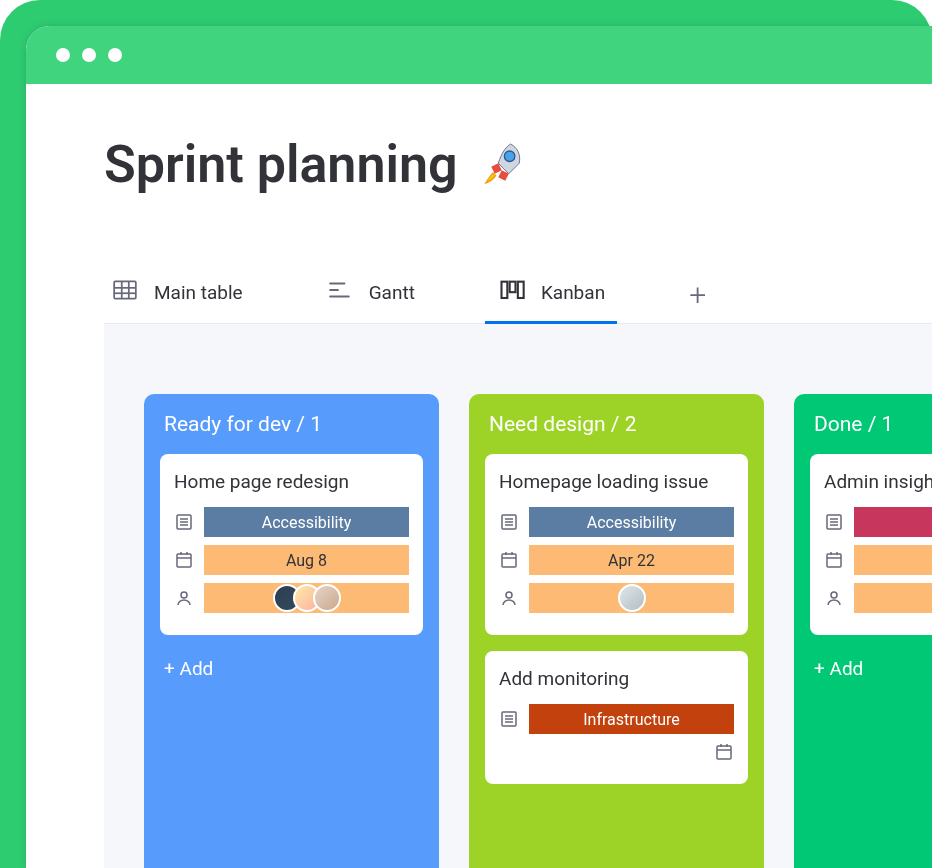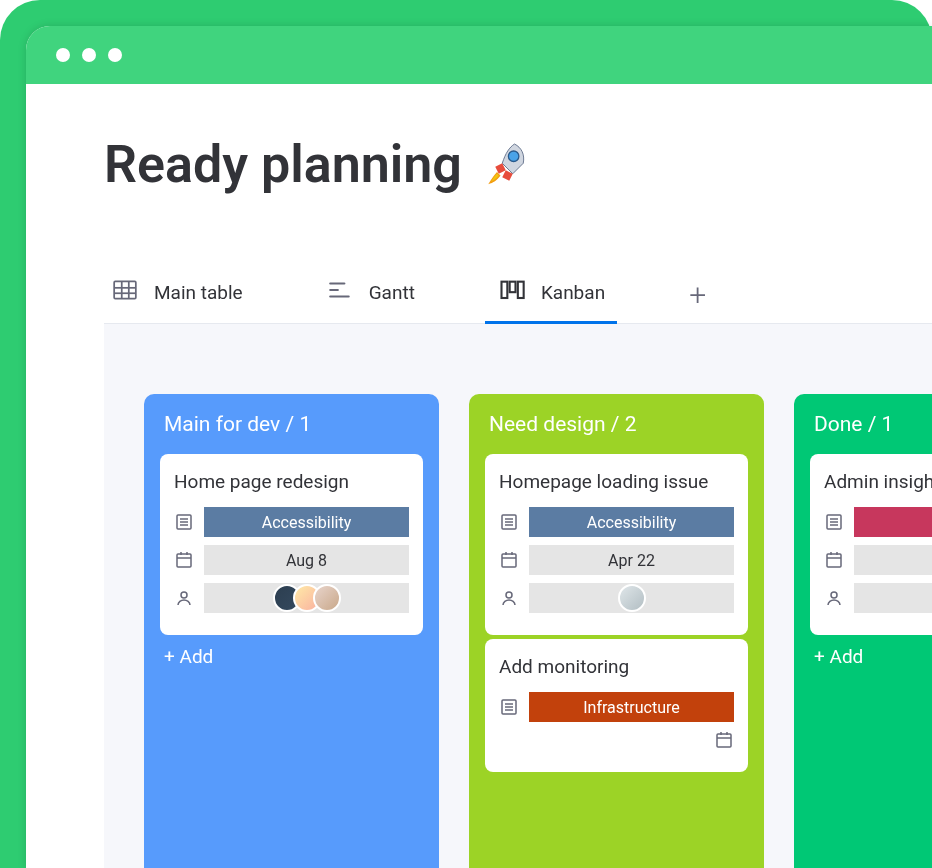--- a/index.html
+++ b/index.html
@@ -115,21 +115,21 @@
       color: #fff;
       font-size: 21px;
       font-weight: 400;
       margin-bottom: 18px;
       padding-left: 4px;
     }
     .card {
       background: #fff;
       border-radius: 8px;
       padding: 16px 14px 14px 14px;
-      margin-bottom: 4px;
+      margin-bottom: 16px;
     }
     .card-title {
       font-size: 19px;
       color: #323338;
       margin-bottom: 14px;
       white-space: nowrap;
       overflow: hidden;
     }
     .card-row {
       display: flex;
@@ -147,21 +147,21 @@
     .row-pill {
       flex: 1;
       height: 30px;
       display: flex;
       align-items: center;
       justify-content: center;
       font-size: 16px;
       color: #fff;
     }
     .row-pill.gray-bg {
-      background: #e5e5e5;
+      background: #fdba74;
       color: #323338;
     }
     .pill-steel { background: #5b7ca3; }
     .pill-slate { background: #c2410c; }
     .pill-magenta { background: #c7375d; }
     .avatar-stack {
       display: flex;
       justify-content: center;
     }
     .avatar {
@@ -190,21 +190,21 @@
 <div class="outer-frame">
   <div class="browser-window">
     <div class="browser-bar">
       <div class="browser-dot"></div>
       <div class="browser-dot"></div>
       <div class="browser-dot"></div>
     </div>
     <div class="content-area">
 
       <h1 class="page-title">
-        <span>Ready planning</span>
+        <span>Sprint planning</span>
         <span class="rocket">
           <svg viewBox="0 0 64 64" width="56" height="56">
             <path d="M44 8 C52 12 56 20 54 30 L42 42 L30 30 C34 18 38 12 44 8 Z" fill="#d0d6e0" stroke="#5b6a86" stroke-width="1"></path>
             <circle cx="43" cy="22" r="6" fill="#4aa3e8" stroke="#2a5a8c" stroke-width="1.5"></circle>
             <path d="M30 30 L22 34 L26 42 L34 38 Z" fill="#e74c3c"></path>
             <path d="M42 42 L38 50 L30 46 L34 38 Z" fill="#e74c3c"></path>
             <path d="M28 44 C24 50 20 52 14 54 C18 48 20 44 24 40 Z" fill="#f39c12"></path>
             <path d="M26 44 C23 48 21 49 17 51 C20 47 21 45 24 42 Z" fill="#f1c40f"></path>
           </svg>
         </span>
@@ -245,21 +245,21 @@
         </div>
         <div class="add-tab">
           <span>+</span>
         </div>
       </div>
 
       <div class="board-area">
 
         <div class="column blue">
           <div class="column-header">
-            <span>Main for dev</span> / <span>1</span>
+            <span>Ready for dev</span> / <span>1</span>
           </div>
           <div class="card">
             <div class="card-title">Home page redesign</div>
             <div class="card-row">
               <span class="row-icon">
                 <svg viewBox="0 0 20 20" width="20" height="20" fill="none" stroke="currentColor" stroke-width="1.5">
                     <rect x="3" y="3" width="14" height="14" rx="1"></rect>
                     <line x1="6" y1="7" x2="14" y2="7"></line>
                     <line x1="6" y1="10" x2="14" y2="10"></line>
                     <line x1="6" y1="13" x2="14" y2="13"></line>

